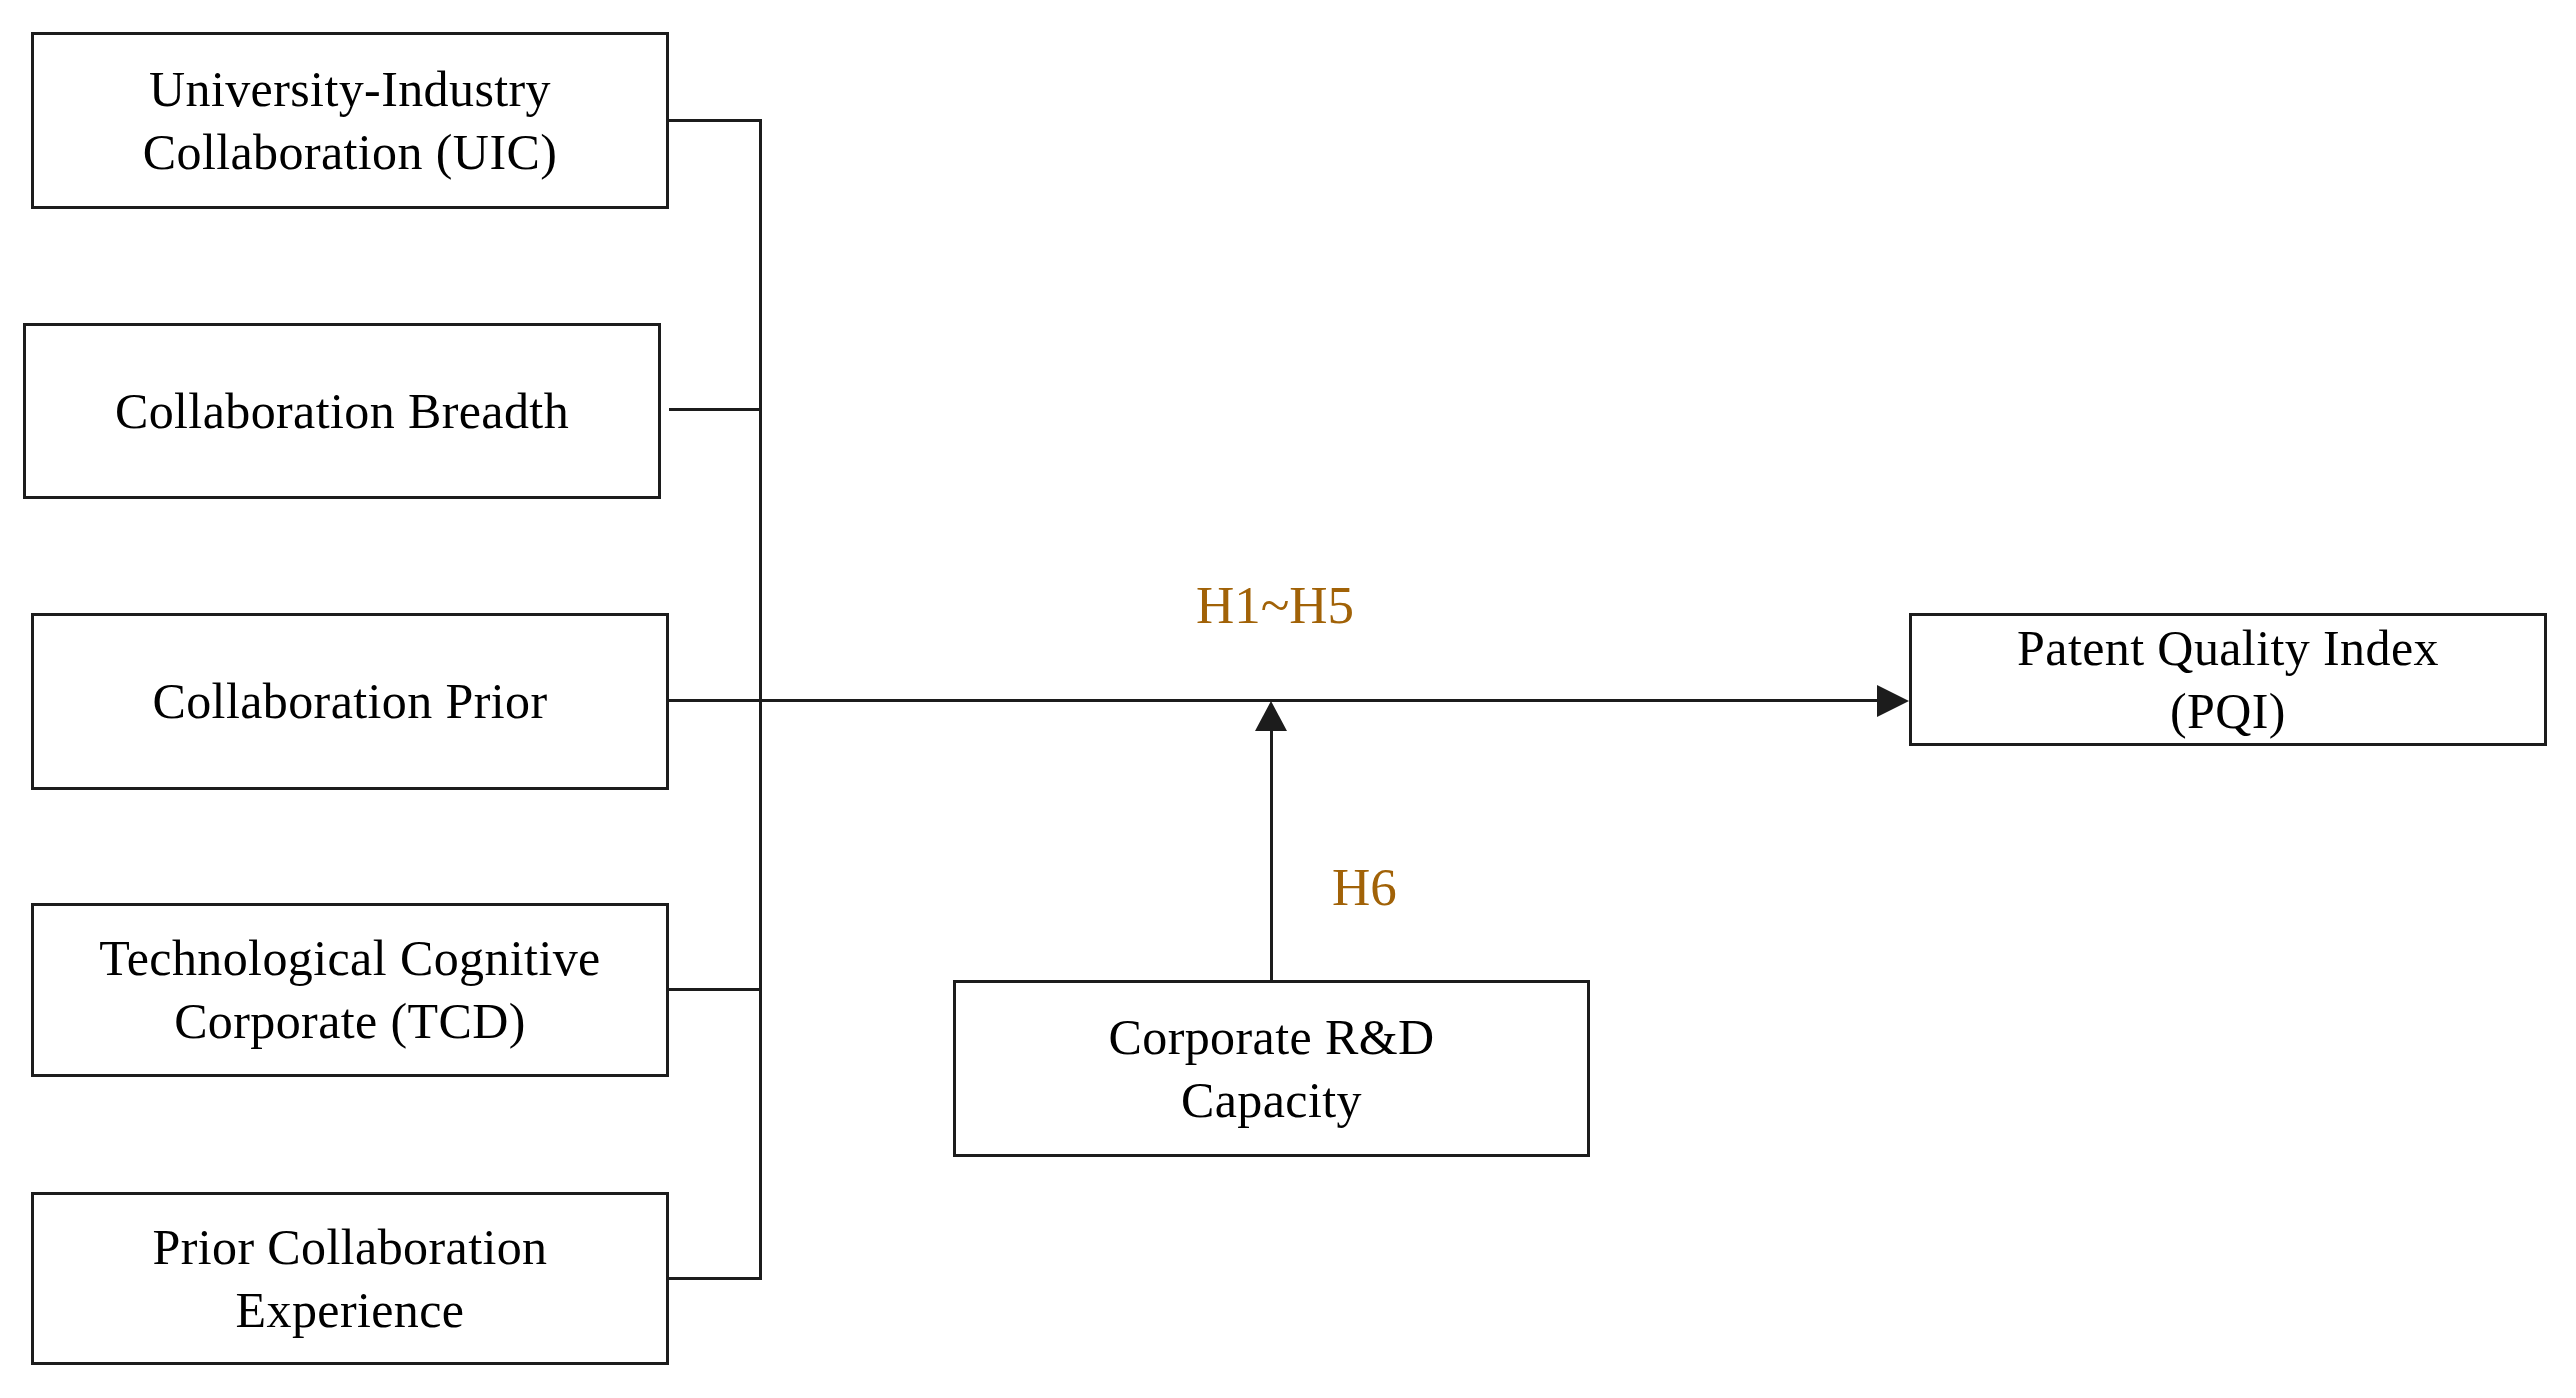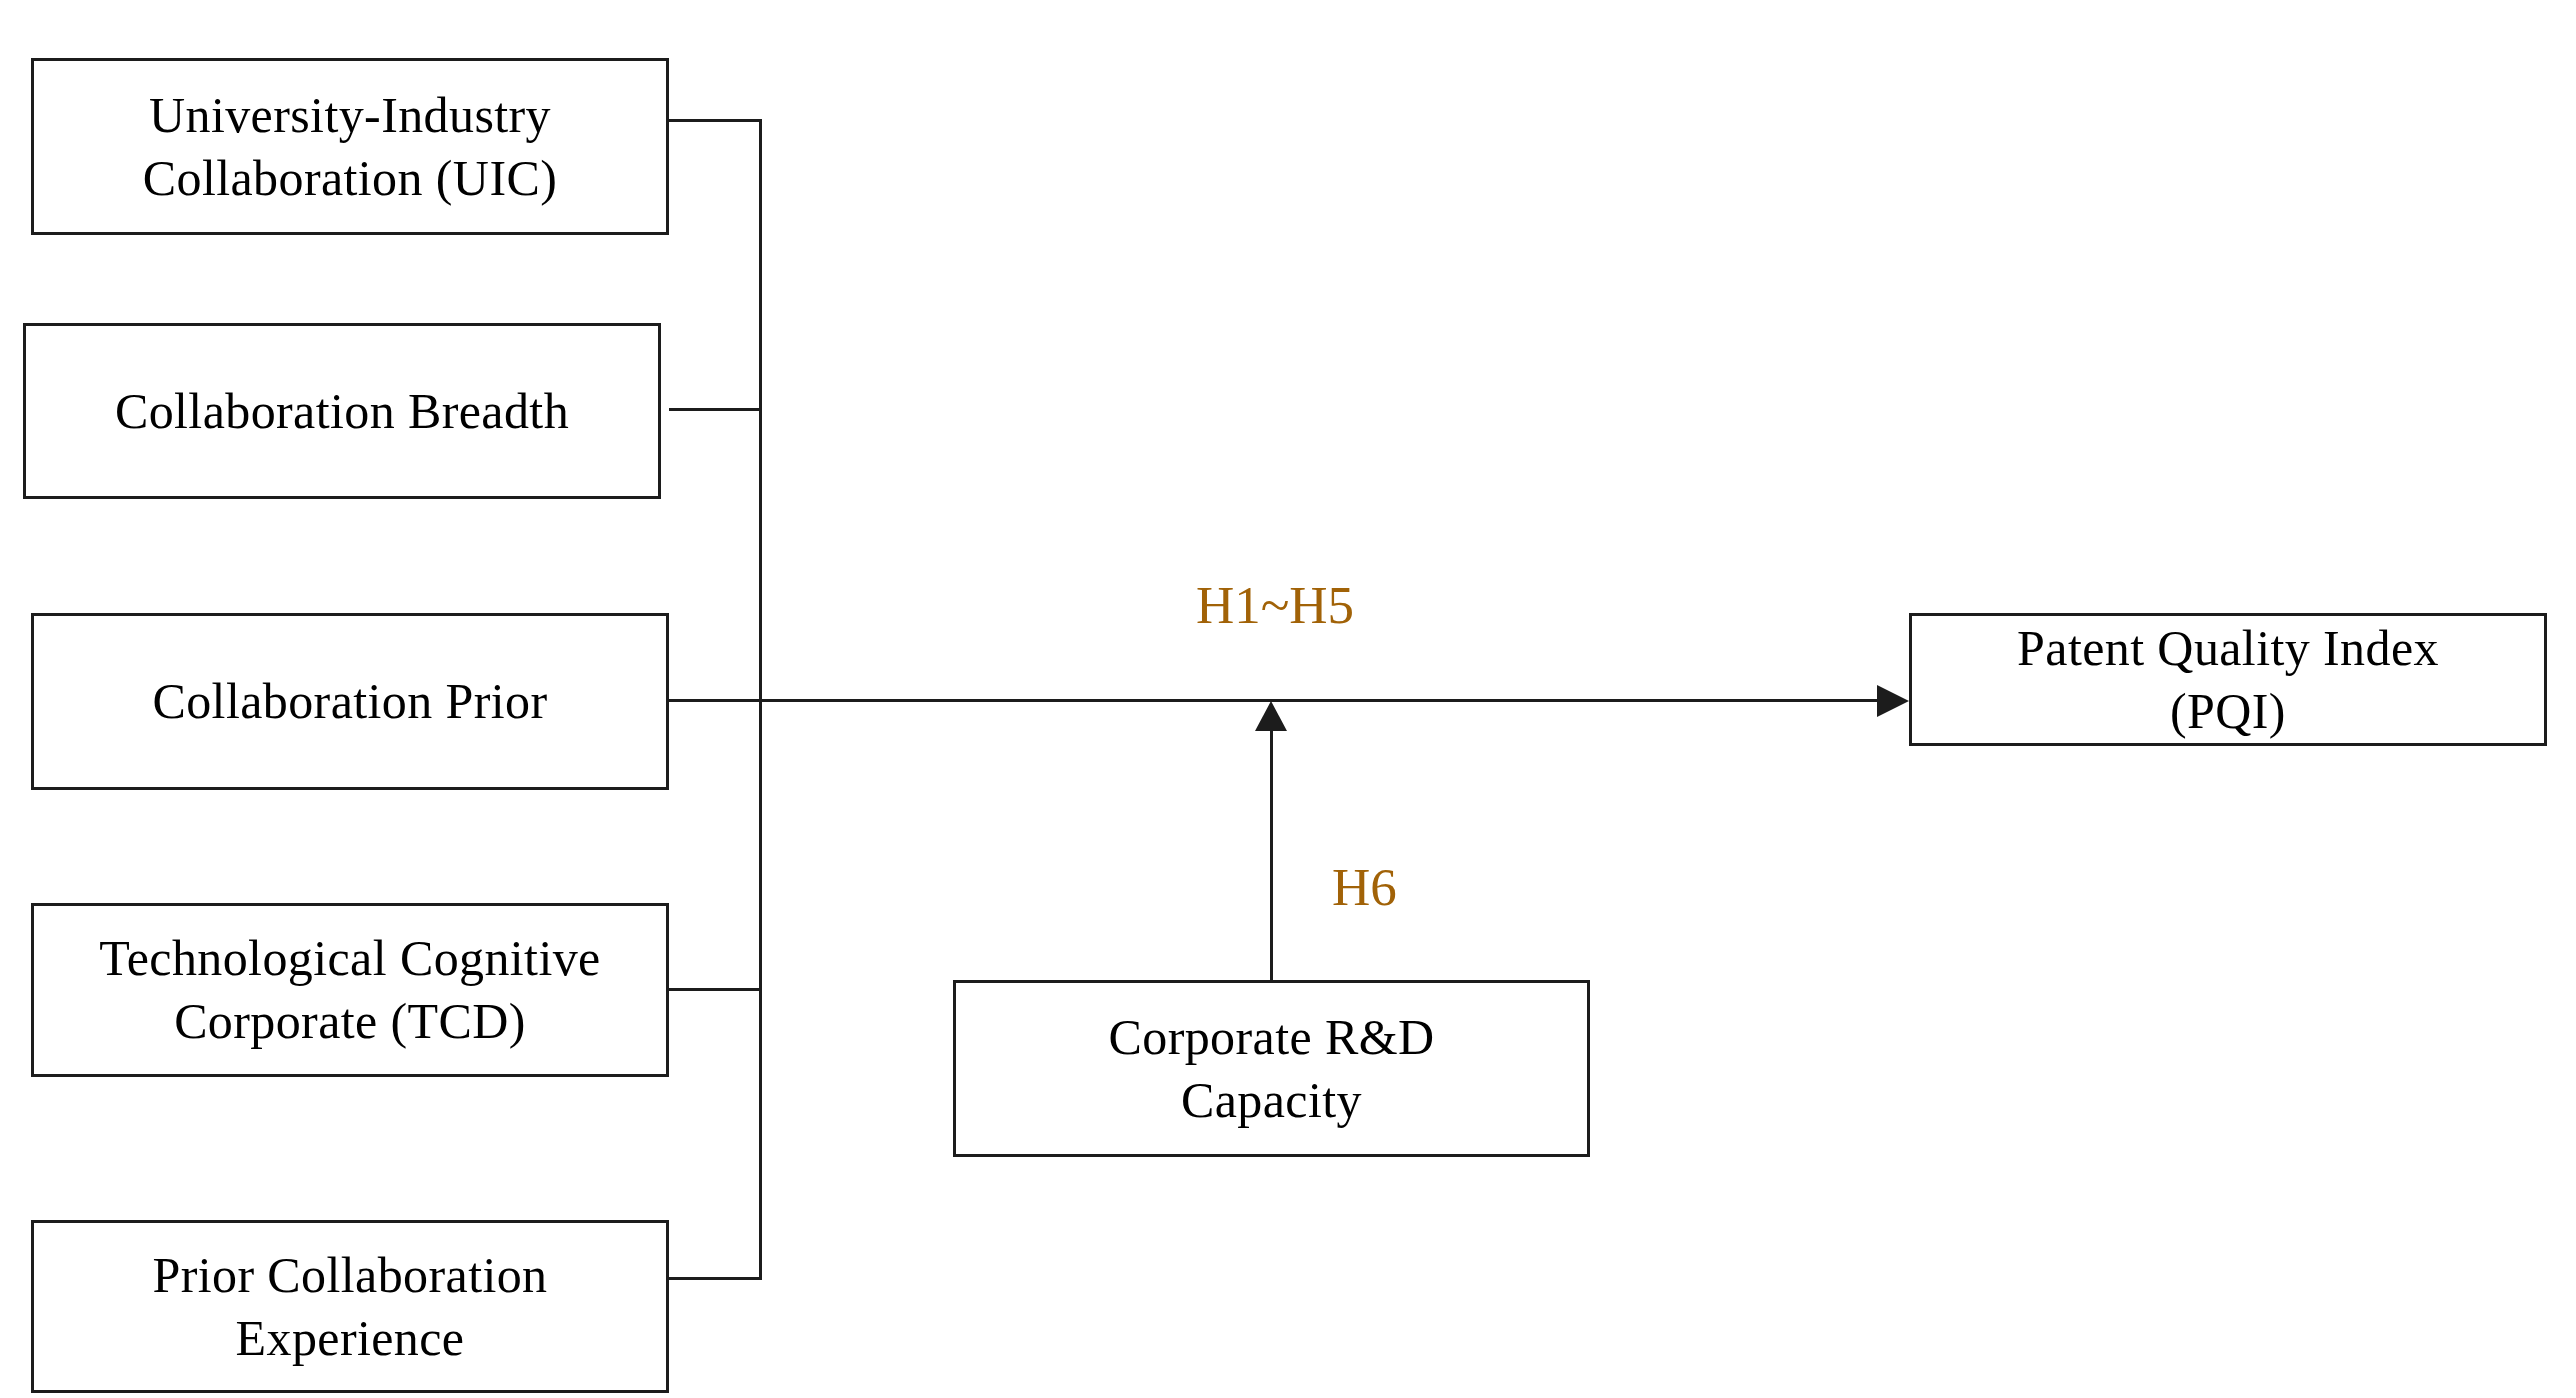--- a/index.html
+++ b/index.html
@@ -55,31 +55,31 @@
     border-left: 16px solid transparent;
     border-right: 16px solid transparent;
     border-bottom: 30px solid #1c1c1c;
   }
 </style>
 </head>
 <body>
 
 <div class="canvas">
 
-  <div class="dbox" style="left:31px; top:32px; width:638px; height:177px;margin-top:26px;">University-Industry
+  <div class="dbox" style="left:31px; top:32px; width:638px; height:177px;">University-Industry
 Collaboration (UIC)</div>
 
   <div class="dbox" style="left:23px; top:323px; width:638px; height:176px;">Collaboration Breadth</div>
 
   <div class="dbox" style="left:31px; top:613px; width:638px; height:177px;">Collaboration Prior</div>
 
   <div class="dbox" style="left:31px; top:903px; width:638px; height:174px;">Technological Cognitive
 Corporate (TCD)</div>
 
-  <div class="dbox" style="left:31px; top:1192px; width:638px; height:173px;margin-top:28px;">Prior Collaboration
+  <div class="dbox" style="left:31px; top:1192px; width:638px; height:173px;">Prior Collaboration
 Experience</div>
 
   <div class="dbox" style="left:1909px; top:613px; width:638px; height:133px;">Patent Quality Index
 (PQI)</div>
 
   <div class="dbox" style="left:953px; top:980px; width:637px; height:177px;">Corporate R&amp;D
 Capacity</div>
 
   <div class="line" style="left:669px; top:119px; width:93px; height:3.3px;"></div>
   <div class="line" style="left:669px; top:408px; width:93px; height:3.3px;"></div>

